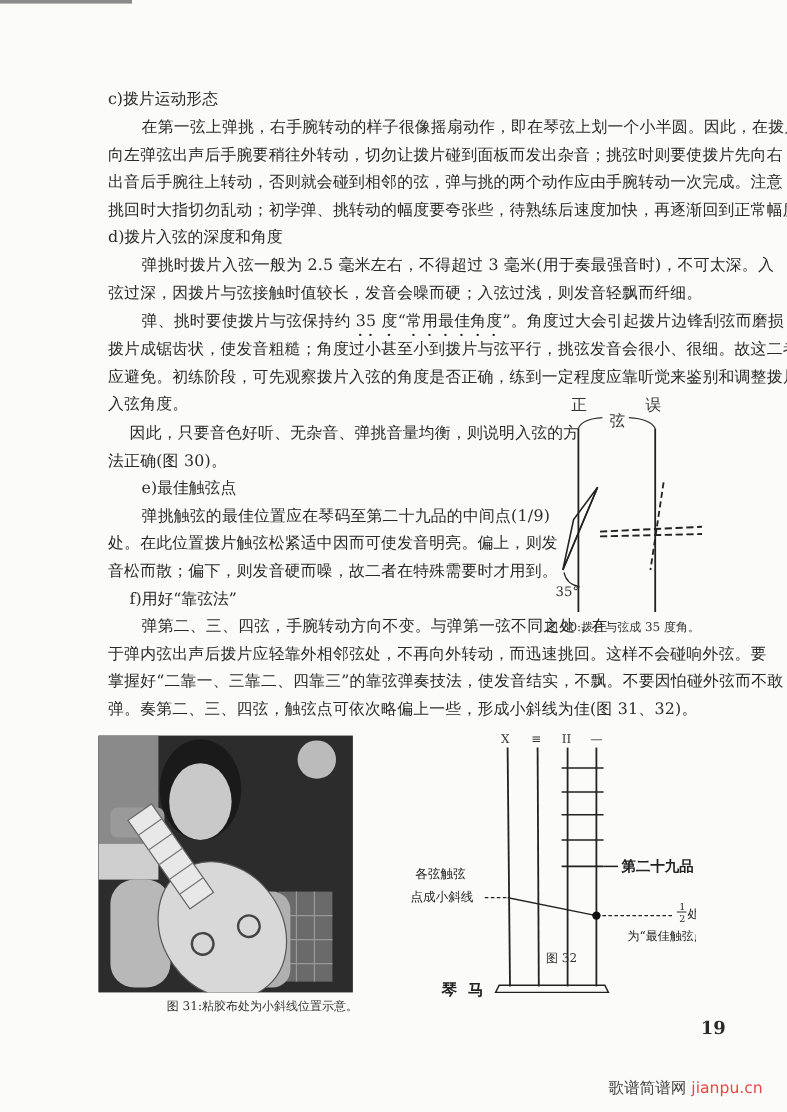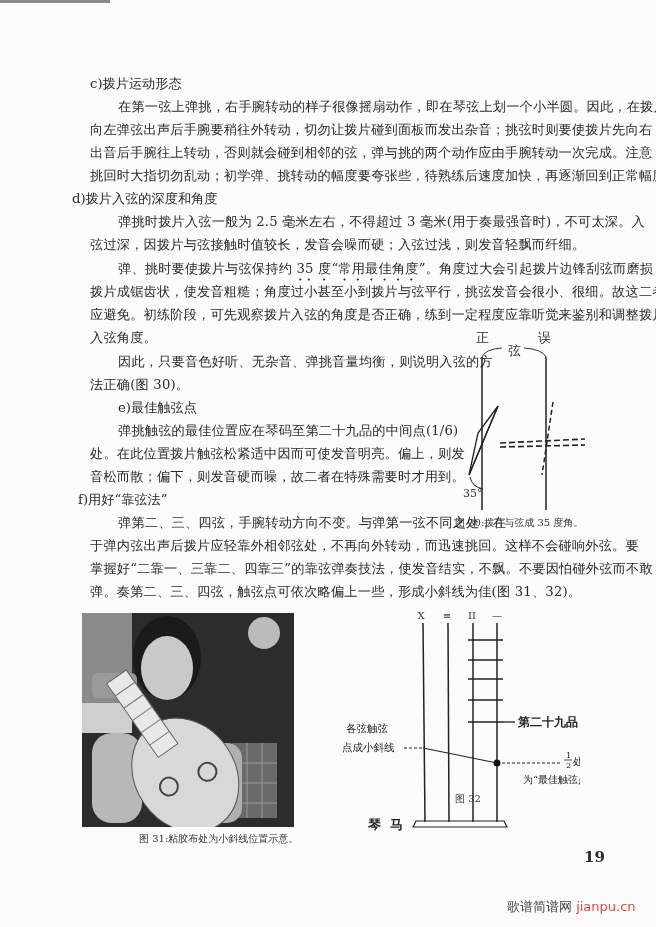--- a/index.html
+++ b/index.html
@@ -24,36 +24,36 @@
 <body>
 
 <div class="topbar"></div>
 
 <div class="h" style="left:90px;top:73px;">c)拨片运动形态</div>
 <div class="p" style="left:118px;top:96px;">在第一弦上弹挑，右手腕转动的样子很像摇扇动作，即在琴弦上划一个小半圆。因此，在拨片</div>
 <div class="p" style="left:90px;top:119px;">向左弹弦出声后手腕要稍往外转动，切勿让拨片碰到面板而发出杂音；挑弦时则要使拨片先向右，</div>
 <div class="p" style="left:90px;top:142px;">出音后手腕往上转动，否则就会碰到相邻的弦，弹与挑的两个动作应由手腕转动一次完成。注意，</div>
 <div class="p" style="left:90px;top:165px;">挑回时大指切勿乱动；初学弹、挑转动的幅度要夸张些，待熟练后速度加快，再逐渐回到正常幅度。</div>
 
-<div class="h" style="left:72px;top:188px;text-align:right;">d)拨片入弦的深度和角度</div>
+<div class="h" style="left:90px;top:188px;text-align:right;">d)拨片入弦的深度和角度</div>
 <div class="p" style="left:118px;top:211px;">弹挑时拨片入弦一般为 2.5 毫米左右，不得超过 3 毫米(用于奏最强音时)，不可太深。入</div>
 <div class="p" style="left:90px;top:234px;">弦过深，因拨片与弦接触时值较长，发音会噪而硬；入弦过浅，则发音轻飘而纤细。</div>
 <div class="p" style="left:118px;top:258px;"><span>弹、挑时要使拨片与弦保持约 </span><span class="dotted">35 度“常用最佳角度”</span><span>。角度过大会引起拨片边锋刮弦而磨损</span></div>
 <div class="p" style="left:90px;top:281px;">拨片成锯齿状，使发音粗糙；角度过小甚至小到拨片与弦平行，挑弦发音会很小、很细。故这二者均</div>
 <div class="p" style="left:90px;top:304px;">应避免。初练阶段，可先观察拨片入弦的角度是否正确，练到一定程度应靠听觉来鉴别和调整拨片</div>
 <div class="p" style="left:90px;top:327px;">入弦角度。</div>
-<div class="p" style="left:118px;top:351px;text-align:center;">因此，只要音色好听、无杂音、弹挑音量均衡，则说明入弦的方</div>
+<div class="p" style="left:108px;top:351px;text-align:center;">因此，只要音色好听、无杂音、弹挑音量均衡，则说明入弦的方</div>
 <div class="p" style="left:90px;top:374px;text-align:right;">法正确(图 30)。</div>
 
 <div class="h" style="left:118px;top:397px;">e)最佳触弦点</div>
-<div class="p" style="left:118px;top:420px;">弹挑触弦的最佳位置应在琴码至第二十九品的中间点(1/6)</div>
+<div class="p" style="left:118px;top:420px;">弹挑触弦的最佳位置应在琴码至第二十九品的中间点(1/9)</div>
 <div class="p" style="left:90px;top:443px;">处。在此位置拨片触弦松紧适中因而可使发音明亮。偏上，则发</div>
 <div class="p" style="left:90px;top:466px;">音松而散；偏下，则发音硬而噪，故二者在特殊需要时才用到。</div>
 
-<div class="h" style="left:78px;top:489px;">f)用好“靠弦法”</div>
+<div class="h" style="left:108px;top:489px;">f)用好“靠弦法”</div>
 <div class="p" style="left:118px;top:512px;">弹第二、三、四弦，手腕转动方向不变。与弹第一弦不同之处，在</div>
 <div class="p" style="left:90px;top:535px;">于弹内弦出声后拨片应轻靠外相邻弦处，不再向外转动，而迅速挑回。这样不会碰响外弦。要</div>
 <div class="p" style="left:90px;top:558px;">掌握好“二靠一、三靠二、四靠三”的靠弦弹奏技法，使发音结实，不飘。不要因怕碰外弦而不敢</div>
 <div class="p" style="left:90px;top:581px;">弹。奏第二、三、四弦，触弦点可依次略偏上一些，形成小斜线为佳(图 31、32)。</div>
 
 <svg style="position:absolute;left:440px;top:325px;" width="180" height="190" viewBox="0 0 180 190">
   <text x="36" y="17" font-size="13" fill="#333">正</text>
   <text x="98" y="17" font-size="13" fill="#333">误</text>
   <text x="68" y="30" font-size="13" fill="#333">弦</text>
   <path d="M42 32 Q45 24 62 23" stroke="#333" fill="none" stroke-width="1"></path>

